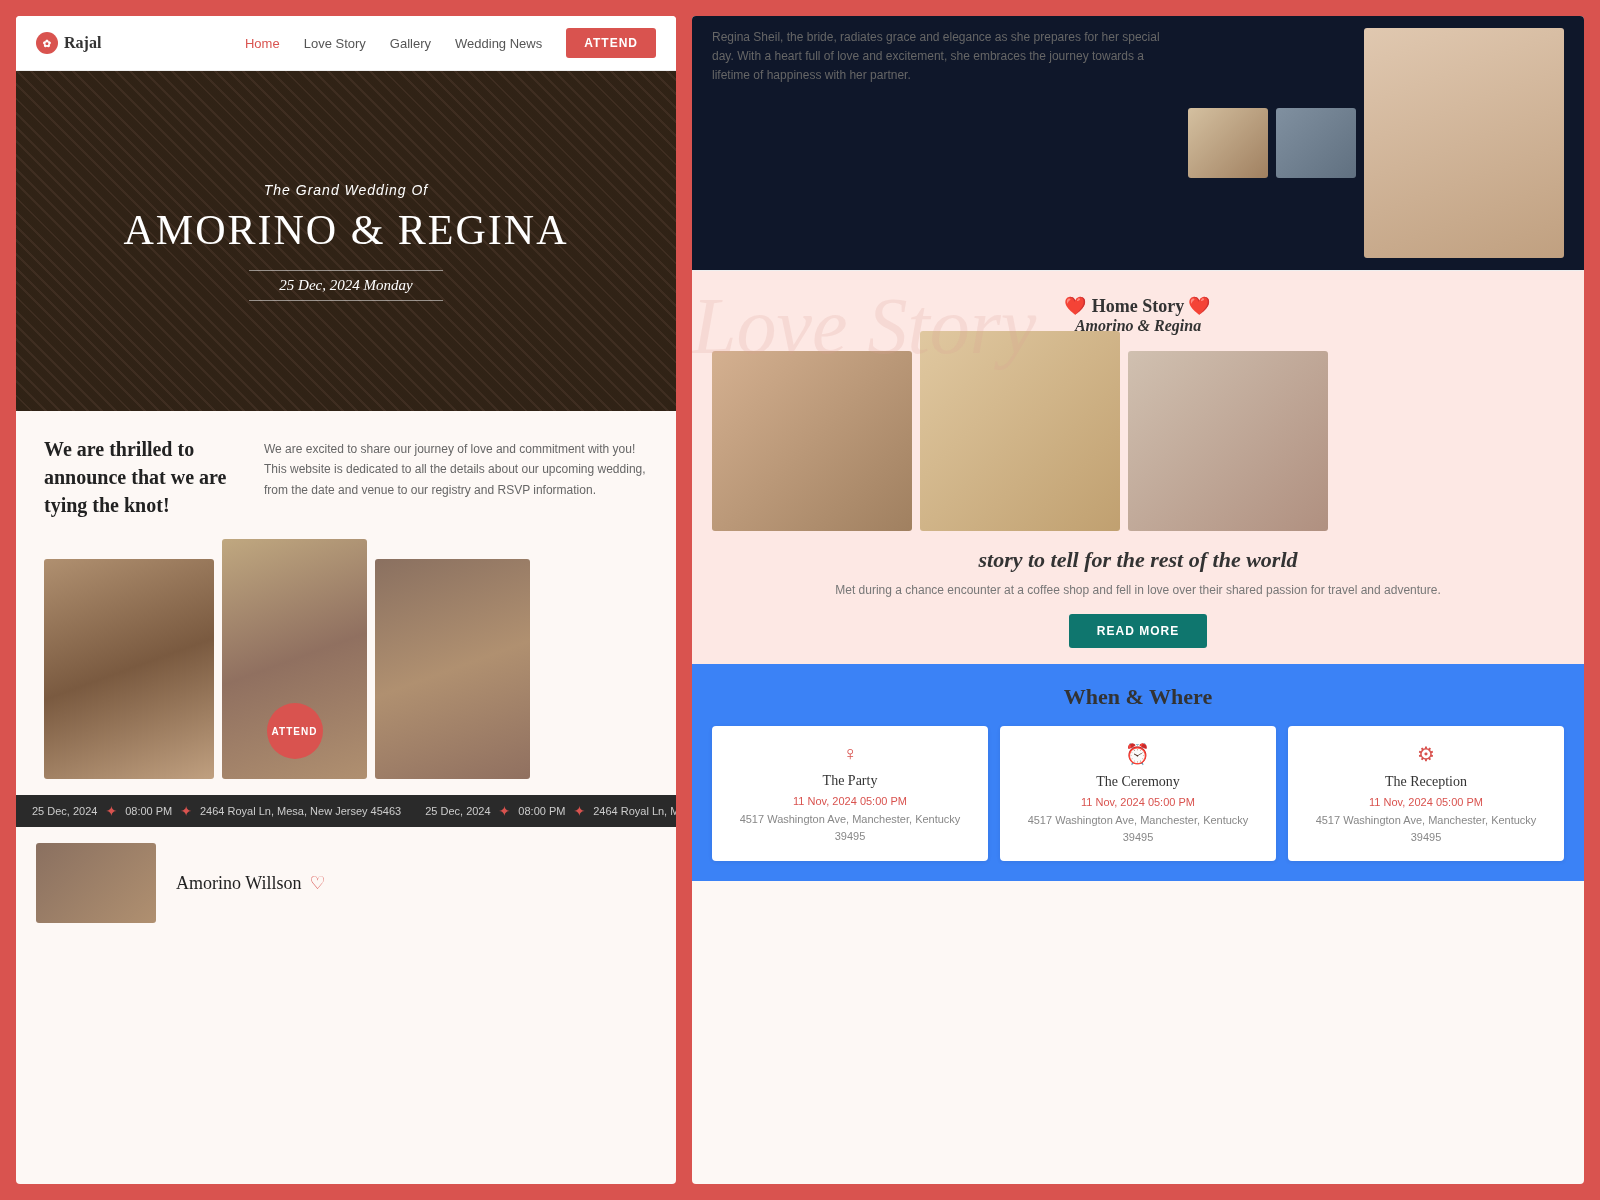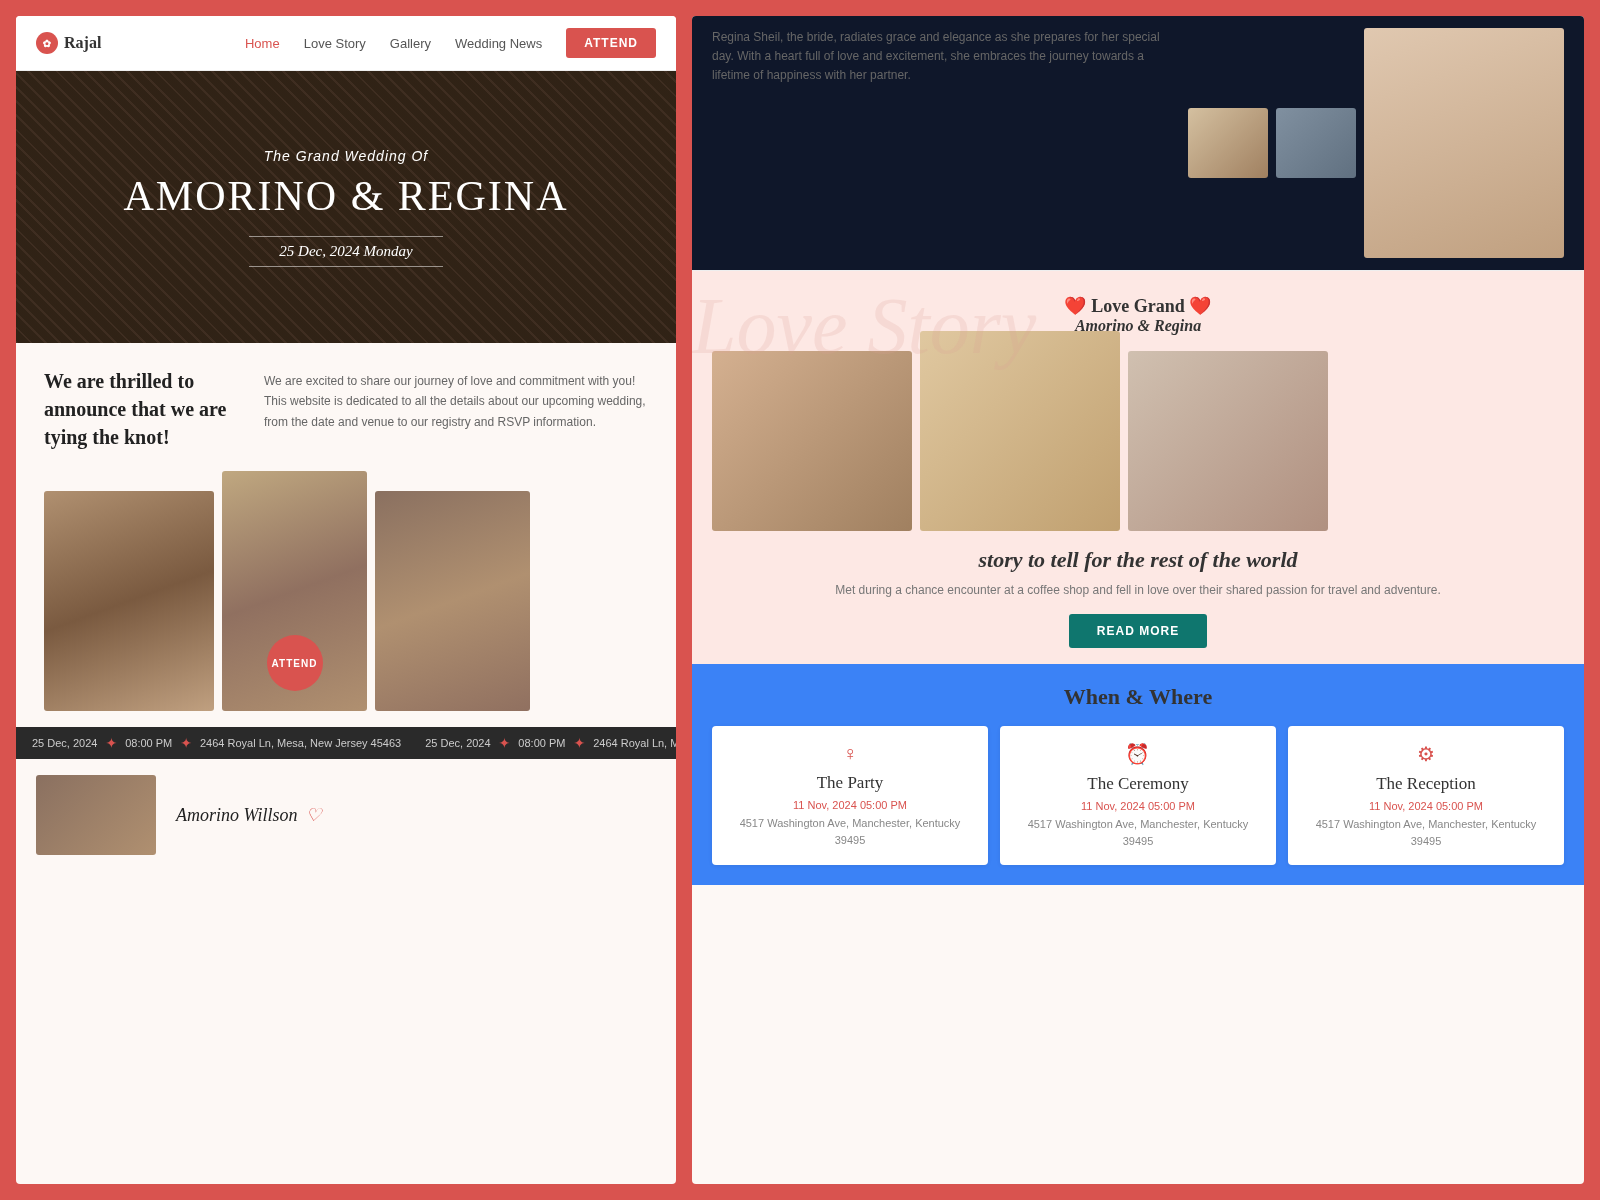--- a/index.html
+++ b/index.html
@@ -70,21 +70,21 @@
       font-size: 12px;
       font-family: Arial, sans-serif;
       font-weight: bold;
       letter-spacing: 1px;
       cursor: pointer;
     }
 
     
     .hero {
       position: relative;
-      height: 272px;
+      height: 340px;
       flex-shrink: 0;
       overflow: hidden;
     }
     .hero-bg {
       width: 100%; height: 100%;
       background: linear-gradient(rgba(40,30,20,0.55), rgba(40,30,20,0.55)),
                   repeating-linear-gradient(45deg, #5a4030 0px, #5a4030 2px, #3a2818 2px, #3a2818 10px);
       display: flex;
       flex-direction: column;
       align-items: center;
@@ -243,21 +243,21 @@
     }
     .person-info {
       display: flex;
       flex-direction: column;
       justify-content: center;
       gap: 4px;
     }
     .person-name {
       font-size: 18px;
       color: #222;
-      display: flex; align-items: center; gap: 8px; font-style: italic;
+      display: flex; align-items: center; gap: 8px;
     }
     .heart-icon { color: #d9534f; }
 
     
     .right-panel {
       flex: 1;
       background: #fdf8f5;
       border-radius: 4px;
       overflow: hidden;
       display: flex;
@@ -403,21 +403,21 @@
       padding: 16px;
       text-align: center;
       box-shadow: 0 1px 4px rgba(0,0,0,0.08);
     }
     .event-icon {
       font-size: 20px;
       color: #d9534f;
       margin-bottom: 8px;
     }
     .event-title {
-      font-size: 17px;
+      font-size: 14px;
       color: #333;
       margin-bottom: 6px;
     }
     .event-date {
       font-size: 11px;
       color: #d9534f;
       font-family: Arial, sans-serif;
       margin-bottom: 4px;
     }
     .event-address {
@@ -510,21 +510,21 @@
     <div class="gallery-thumbs">
       <div class="thumb thumb-1"></div>
       <div class="thumb thumb-2"></div>
     </div>
     <div class="main-gallery-photo"></div>
   </div>
 
   <div class="love-story">
     <div class="love-story-bg-text">Love Story</div>
     <div class="love-story-header">
-      <h2>❤️ Love Grand ❤️</h2>
+      <h2>❤️ Home Story ❤️</h2>
       <h3>Amorino &amp; Regina</h3>
     </div>
     <div class="love-photos">
       <div class="love-photo-1"></div>
       <div class="love-photo-2"></div>
       <div class="love-photo-3"></div>
     </div>
     <div class="love-story-text">
       <h3>story to tell for the rest of the world</h3>
       <p>Met during a chance encounter at a coffee shop and fell in love over their shared passion for travel and adventure.</p>

